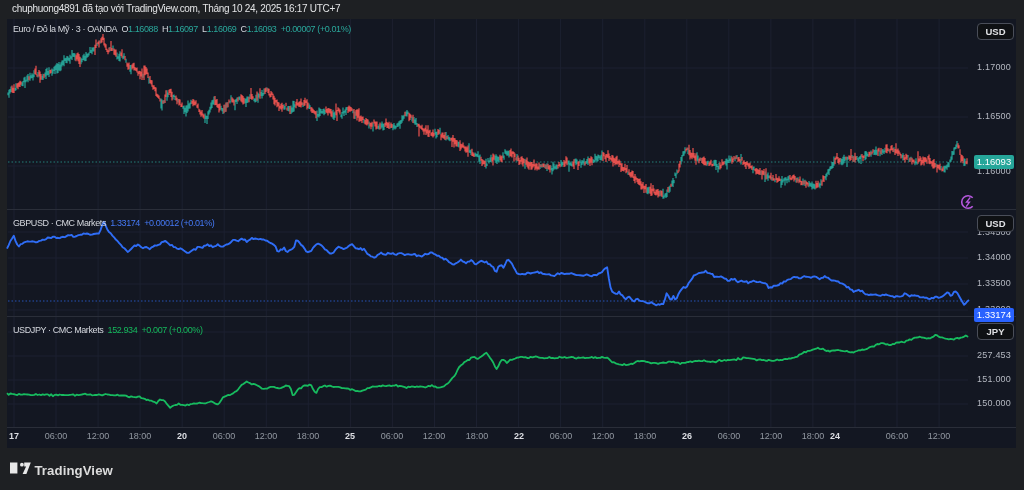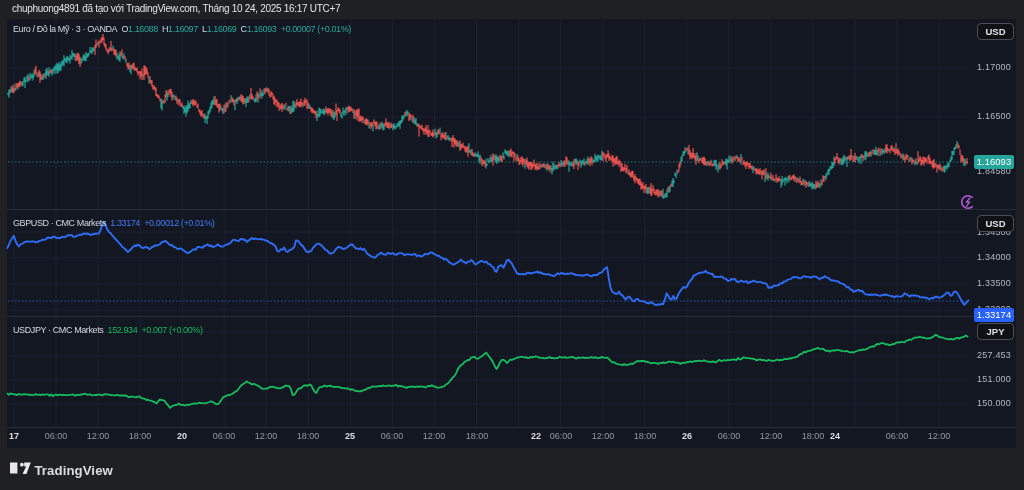--- a/index.html
+++ b/index.html
@@ -31,41 +31,41 @@
   <g stroke="#b558dd" fill="none" stroke-width="1.6">
     <path d="M 972.7 197.8 A 6.3 6.3 0 1 0 972.7 206.2"></path>
     <path d="M 970.3 197.4 L 966.6 202.1 L 969.4 202.1 L 966.2 206.7" stroke-width="1.4"></path>
   </g>
 </svg>
 <div class="title" style="left:13px;top:24px"><span style="color:#d5d8de">Euro / Đô la Mỹ · 3 · OANDA</span>&nbsp;&nbsp;<span style="color:#d5d8de">O</span><span style="color:#2aa79b">1.16088</span>&nbsp;&nbsp;<span style="color:#d5d8de">H</span><span style="color:#2aa79b">1.16097</span>&nbsp;&nbsp;<span style="color:#d5d8de">L</span><span style="color:#2aa79b">1.16069</span>&nbsp;&nbsp;<span style="color:#d5d8de">C</span><span style="color:#2aa79b">1.16093</span>&nbsp;&nbsp;<span style="color:#2aa79b">+0.00007 (+0.01%)</span></div>
 <div class="title" style="left:13px;top:218px">GBPUSD · CMC Markets&nbsp;&nbsp;<span style="color:#4579f5">1.33174&nbsp;&nbsp;+0.00012 (+0.01%)</span></div>
 <div class="title" style="left:13px;top:325px">USDJPY · CMC Markets&nbsp;&nbsp;<span style="color:#15b85c">152.934&nbsp;&nbsp;+0.007 (+0.00%)</span></div>
 <div class="pl" style="top:62px">1.17000</div>
 <div class="pl" style="top:111px">1.16500</div>
-<div class="pl" style="top:166px">1.84580</div>
+<div class="pl" style="top:166px">1.16000</div>
 <div class="pl" style="top:227px">1.34500</div>
 <div class="pl" style="top:252px">1.34000</div>
 <div class="pl" style="top:278px">1.33500</div>
 <div class="pl" style="top:304px">1.33000</div>
 <div class="pl" style="top:350px">257.453</div>
 <div class="pl" style="top:374px">151.000</div>
 <div class="pl" style="top:398px">150.000</div>
 <div class="td" style="left:-6px">17</div>
 <div class="tt" style="left:36px">06:00</div>
 <div class="tt" style="left:78px">12:00</div>
 <div class="tt" style="left:120px">18:00</div>
 <div class="td" style="left:162px">20</div>
 <div class="tt" style="left:204px">06:00</div>
 <div class="tt" style="left:246px">12:00</div>
 <div class="tt" style="left:288px">18:00</div>
 <div class="td" style="left:330px">25</div>
 <div class="tt" style="left:372px">06:00</div>
 <div class="tt" style="left:414px">12:00</div>
 <div class="tt" style="left:457px">18:00</div>
-<div class="td" style="left:516px">22</div>
+<div class="td" style="left:499px">22</div>
 <div class="tt" style="left:541px">06:00</div>
 <div class="tt" style="left:583px">12:00</div>
 <div class="tt" style="left:625px">18:00</div>
 <div class="td" style="left:667px">26</div>
 <div class="tt" style="left:709px">06:00</div>
 <div class="tt" style="left:751px">12:00</div>
 <div class="tt" style="left:793px">18:00</div>
 <div class="td" style="left:815px">24</div>
 <div class="tt" style="left:877px">06:00</div>
 <div class="tt" style="left:919px">12:00</div>

